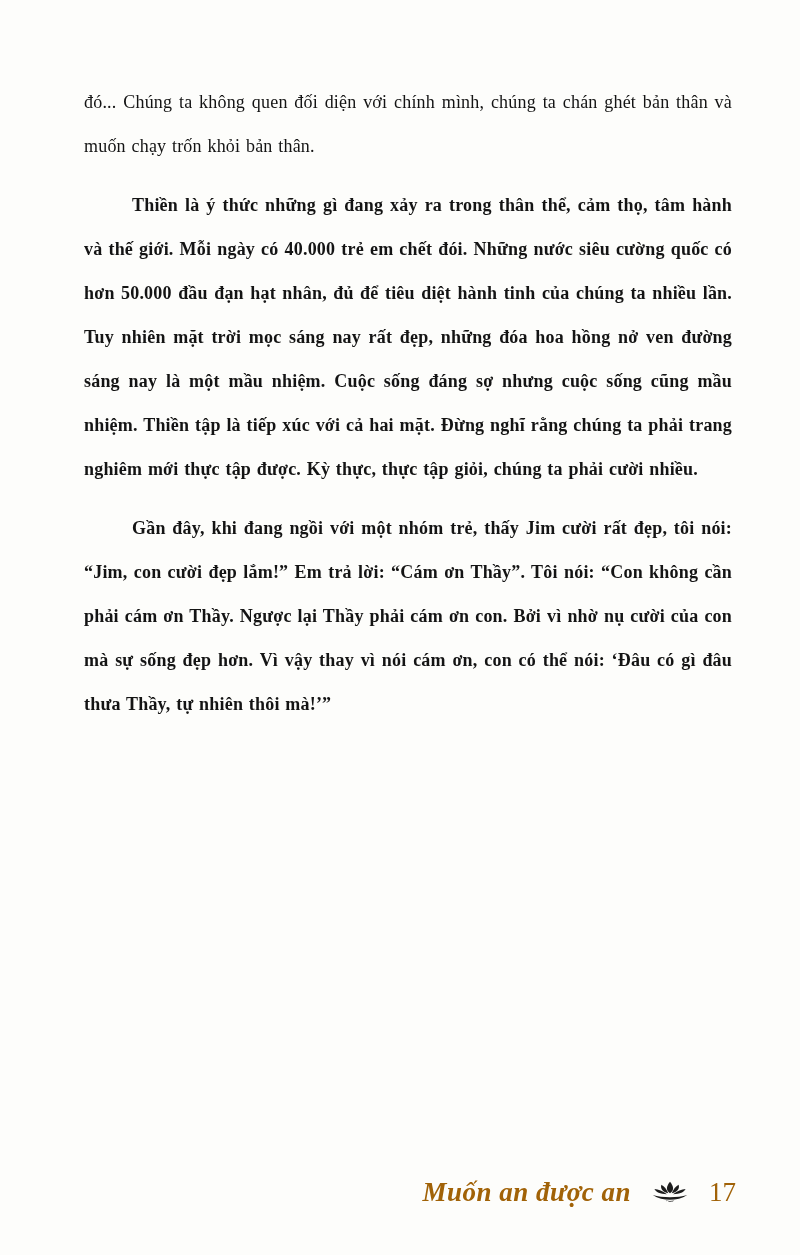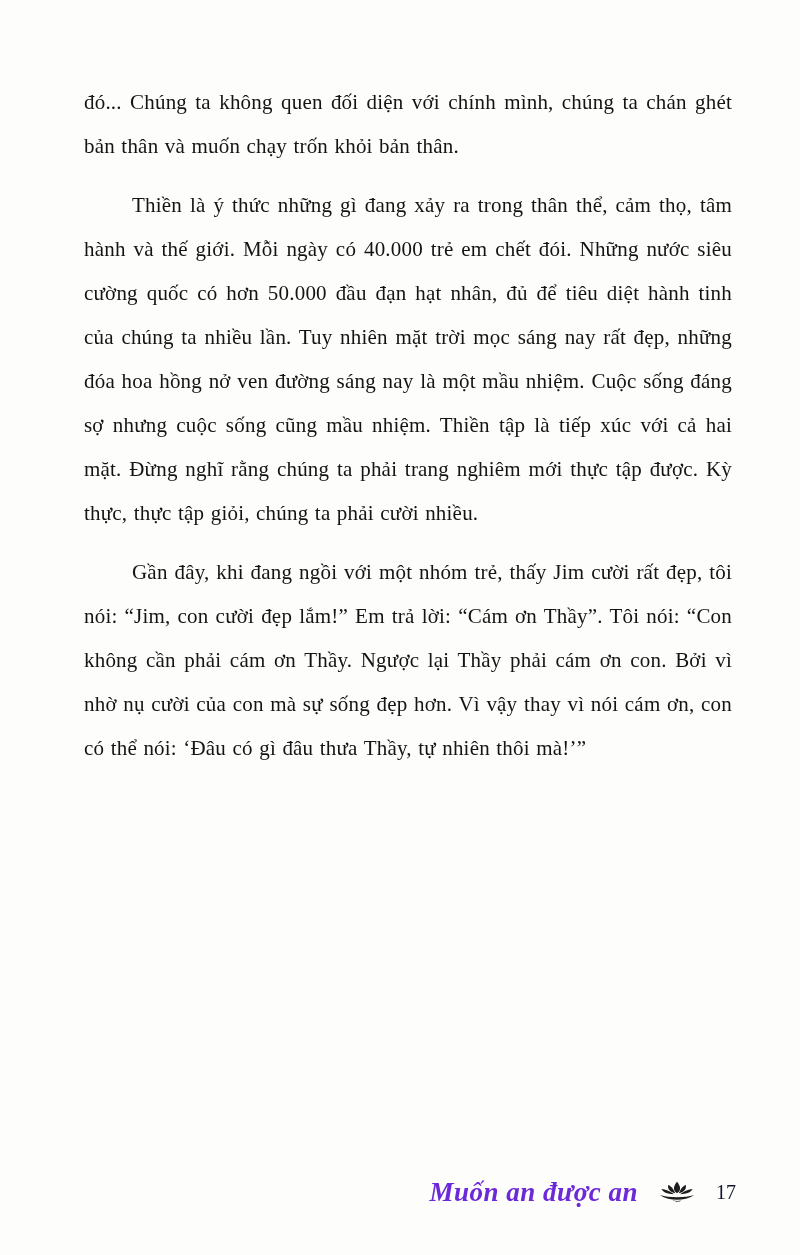--- a/index.html
+++ b/index.html
@@ -17,60 +17,61 @@
   }
   .page {
     position: absolute;
     inset: 0;
   }
   .text-block {
     position: absolute;
     left: 84px;
     top: 80px;
     width: 648px;
-    font-size: 21px;
+    font-size: 18px;
     line-height: 44px;
     text-align: justify;
     letter-spacing: 0.2px;
     word-spacing: 1px;
   }
   .para {
     margin: 0 0 15px 0;
   }
   .para.indent {
     text-indent: 48px;
+    font-weight: bold;
   }
   .para.cont {
     
     text-align-last: justify;
   }
   .footer {
     position: absolute;
     top: 1172px;
     right: 64px;
     height: 40px;
     display: flex;
     align-items: center;
     gap: 16px;
   }
   .running-title {
     font-style: italic;
     font-weight: bold;
     font-size: 27px;
     letter-spacing: 0.5px;
-    color: #6d28d9;
+    color: #a16207;
   }
   .lotus {
     display: inline-flex;
     align-items: center;
     margin: 0 4px;
   }
   .page-number {
-    font-size: 20px;
-    color: #0f172a;
+    font-size: 27px;
+    color: #a16207;
   }
 </style>
 </head>
 <body>
 
 <div class="page">
 
   <div class="text-block">
     <p class="para">đó... Chúng ta không quen đối diện với chính mình, chúng ta chán ghét bản thân và muốn chạy trốn khỏi bản thân.</p>
     <p class="para indent">Thiền là ý thức những gì đang xảy ra trong thân thể, cảm thọ, tâm hành và thế giới. Mỗi ngày có 40.000 trẻ em chết đói. Những nước siêu cường quốc có hơn 50.000 đầu đạn hạt nhân, đủ để tiêu diệt hành tinh của chúng ta nhiều lần. Tuy nhiên mặt trời mọc sáng nay rất đẹp, những đóa hoa hồng nở ven đường sáng nay là một mầu nhiệm. Cuộc sống đáng sợ nhưng cuộc sống cũng mầu nhiệm. Thiền tập là tiếp xúc với cả hai mặt. Đừng nghĩ rằng chúng ta phải trang nghiêm mới thực tập được. Kỳ thực, thực tập giỏi, chúng ta phải cười nhiều.</p>

